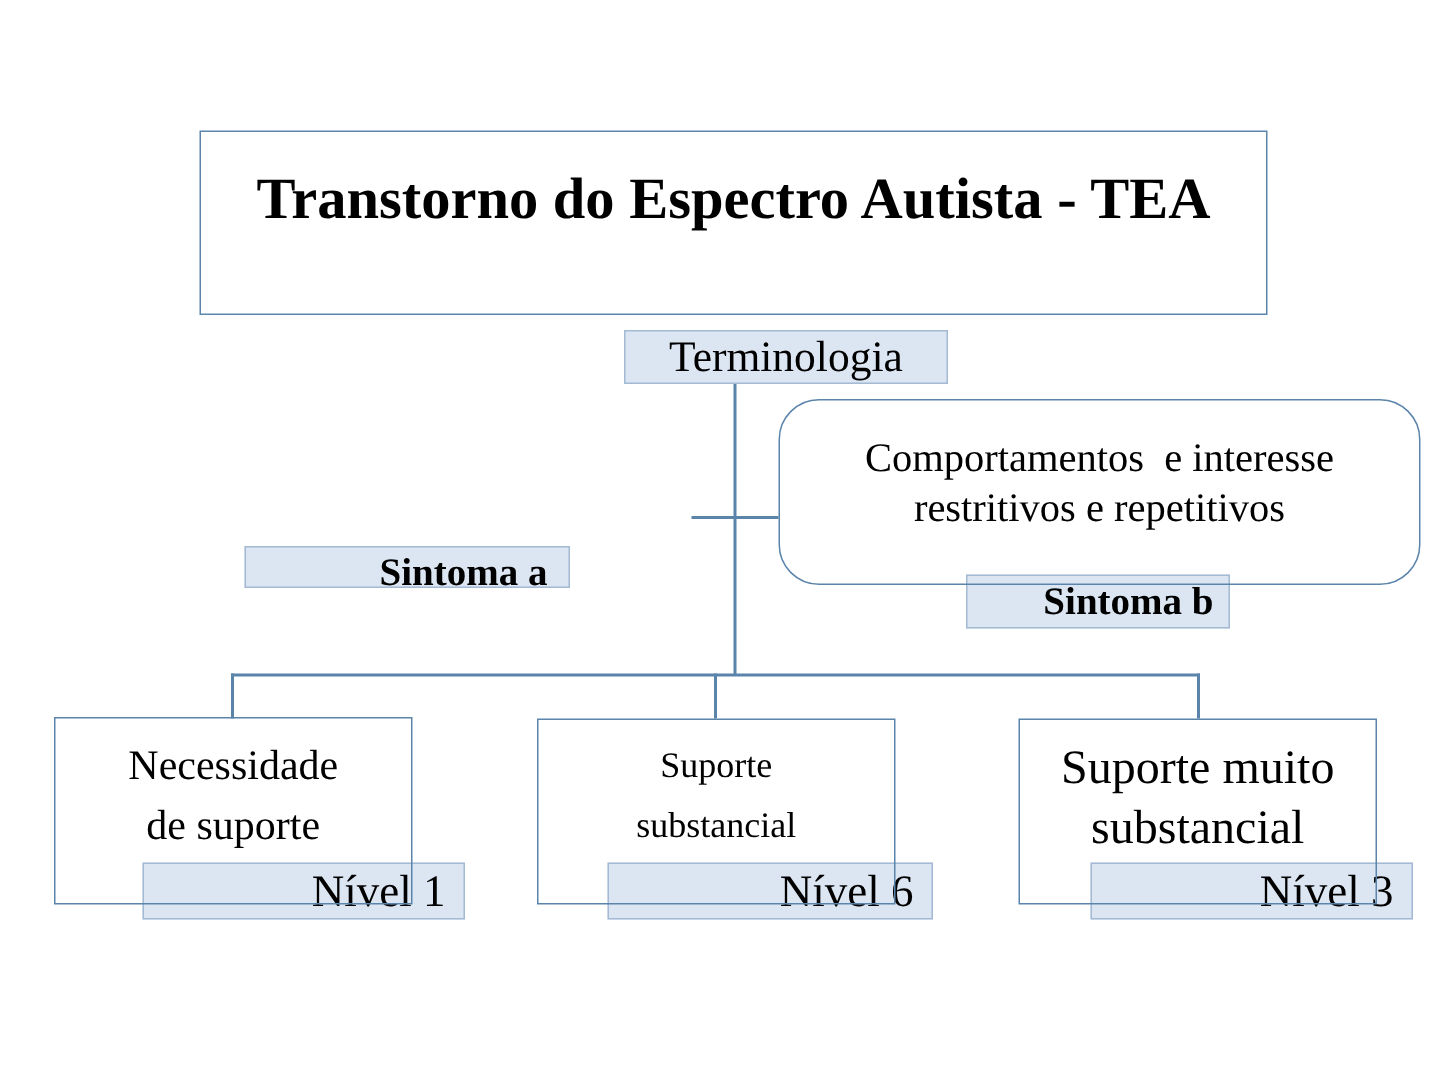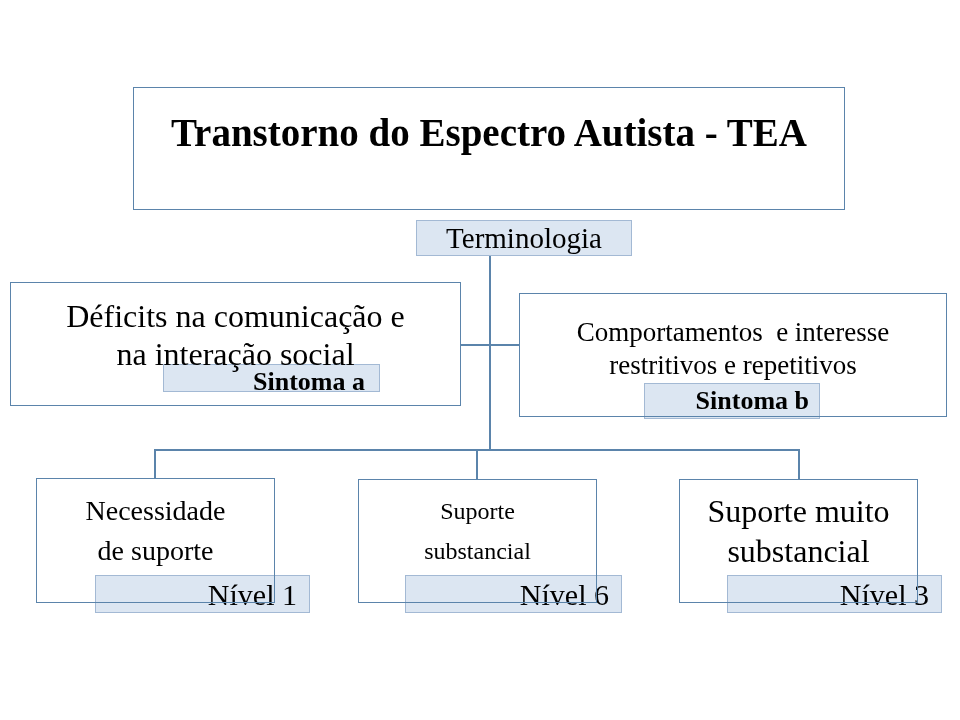--- a/index.html
+++ b/index.html
@@ -50,21 +50,21 @@
   #box-root{left:133px;top:87px;width:712px;height:123px;}
   #box-root .btxt{padding-top:22px;font-size:39px;line-height:46px;font-weight:bold;white-space:nowrap;}
   #tag-root{left:416px;top:188px;width:216px;height:36px;font-size:29px;line-height:34px;text-align:center;margin-top:32px;}
 
   
   #box-sa{left:10px;top:282px;width:451px;height:124px;}
   #box-sa .btxt{padding-top:14px;font-size:32px;line-height:38px;}
   #tag-sa{left:163px;top:364px;width:217px;height:28px;font-size:26px;line-height:33px;font-weight:bold;padding-right:14px;}
 
   
-  #box-sb{left:519px;top:293px;width:428px;height:124px;}
+  #box-sb{left:519px;top:266px;width:428px;height:124px;border-radius:27px;}
   #box-sb .btxt{padding-top:22px;font-size:27px;line-height:33px;}
   #tag-sb{left:644px;top:383px;width:176px;height:36px;font-size:26px;line-height:33px;font-weight:bold;padding-right:10px;padding-left:28px;}
 
   
   #box-l1{left:36px;top:478px;width:239px;height:125px;}
   #box-l1 .btxt{padding-top:12px;font-size:28px;line-height:40px;}
   #tag-l1{left:83px;top:575px;width:215px;height:38px;font-size:30px;line-height:37px;padding-right:12px;margin-left:12px;}
 
   
   #box-l2{left:358px;top:479px;width:239px;height:124px;}
@@ -94,24 +94,20 @@
   </div>
   <div class="tag" id="tag-root">Terminologia</div>
 
   <div class="ln" id="ln-v-root"></div>
   <div class="ln" id="ln-h-mid"></div>
   <div class="ln" id="ln-h-bottom"></div>
   <div class="ln" id="ln-drop-1"></div>
   <div class="ln" id="ln-drop-2"></div>
   <div class="ln" id="ln-drop-3"></div>
 
-  <div class="box" id="box-sa">
-    <span class="btxt">Déficits na comunicação e
-na interação social</span>
-  </div>
   <div class="tag" id="tag-sa">Sintoma a</div>
 
   <div class="box" id="box-sb">
     <span class="btxt">Comportamentos  e interesse
 restritivos e repetitivos</span>
   </div>
   <div class="tag" id="tag-sb">Sintoma b</div>
 
   <div class="box" id="box-l1">
     <span class="btxt">Necessidade

